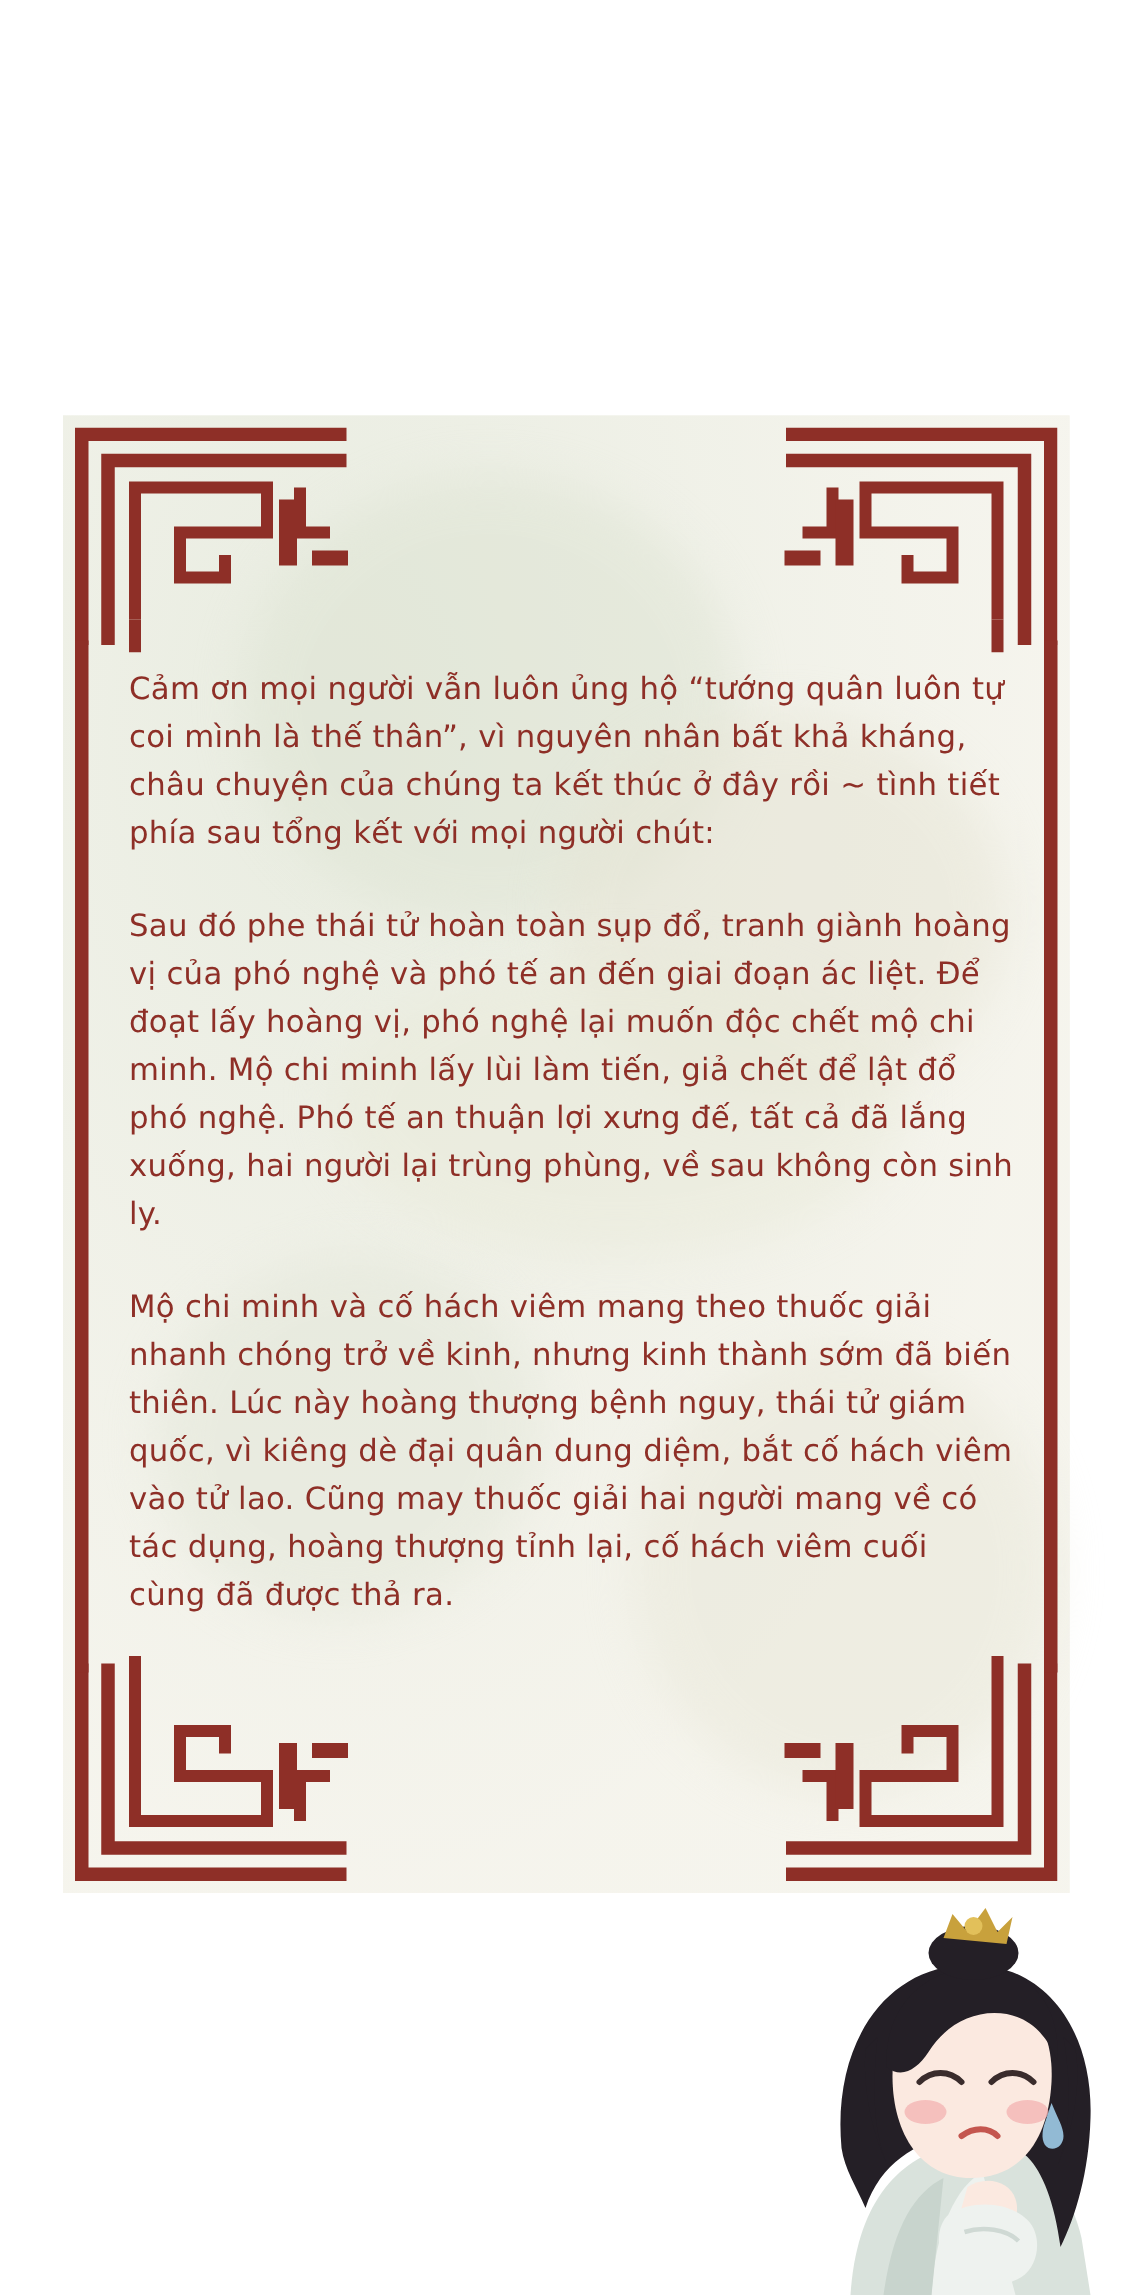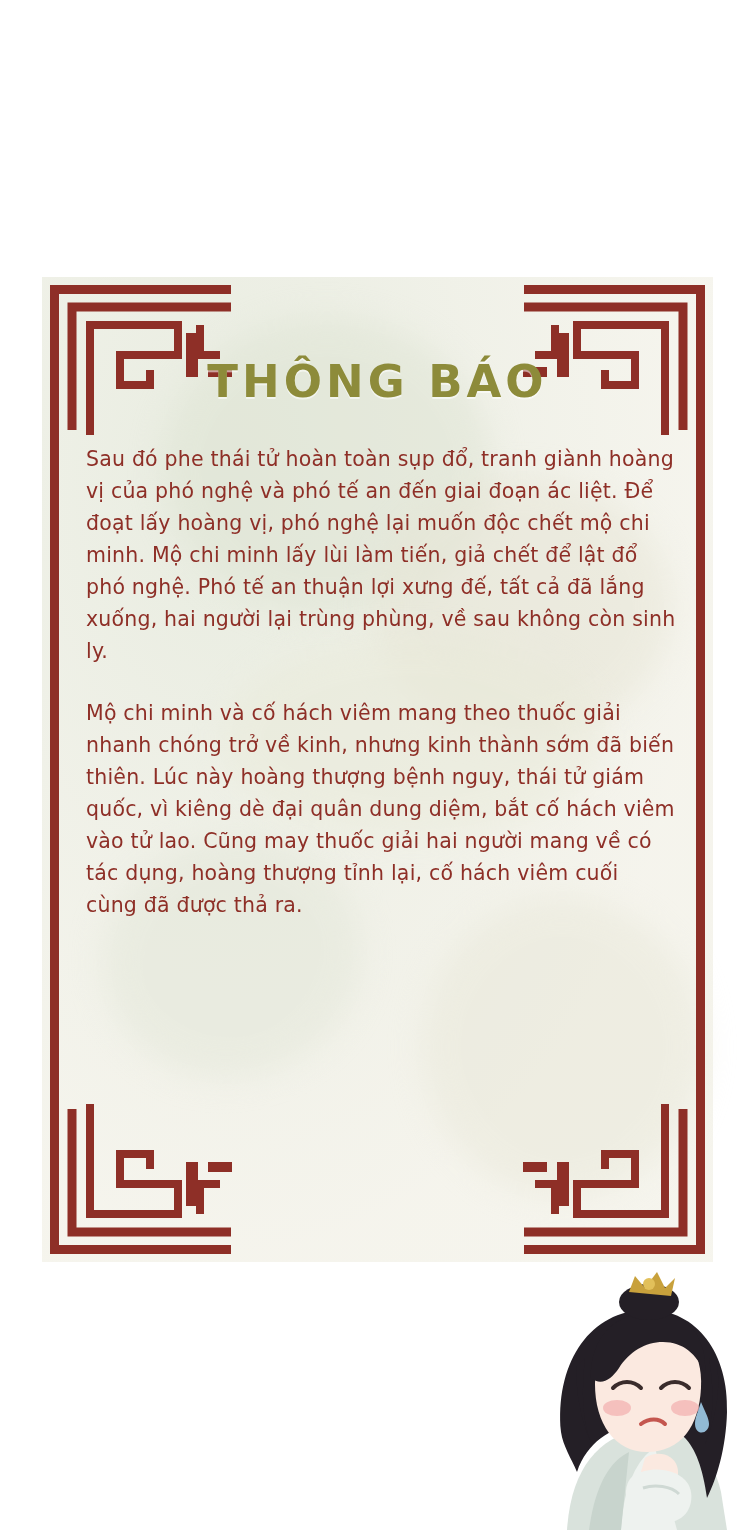--- a/index.html
+++ b/index.html
@@ -182,23 +182,23 @@
           <path d="M40 128 L40 150"></path>
         </g>
         <rect x="136" y="48" width="12" height="44" fill="#8e2f27"></rect>
         <rect x="158" y="82" width="24" height="10" fill="#8e2f27"></rect>
       </svg>
     </div>
 
     <div class="edge left"></div>
     <div class="edge right"></div>
 
-    <div class="title">THÔNG BÁO</div>
 
     <div class="body-text">
+      <p class="para">Cảm ơn mọi người vẫn luôn ủng hộ “tướng quân luôn tự coi mình là thế thân”, vì nguyên nhân bất khả kháng, châu chuyện của chúng ta kết thúc ở đây rồi ~ tình tiết phía sau tổng kết với mọi người chút:</p>
       <p class="para">Sau đó phe thái tử hoàn toàn sụp đổ, tranh giành hoàng vị của phó nghệ và phó tế an đến giai đoạn ác liệt. Để đoạt lấy hoàng vị, phó nghệ lại muốn độc chết mộ chi minh. Mộ chi minh lấy lùi làm tiến, giả chết để lật đổ phó nghệ. Phó tế an thuận lợi xưng đế, tất cả đã lắng xuống, hai người lại trùng phùng, về sau không còn sinh ly.</p>
       <p class="para">Mộ chi minh và cố hách viêm mang theo thuốc giải nhanh chóng trở về kinh, nhưng kinh thành sớm đã biến thiên. Lúc này hoàng thượng bệnh nguy, thái tử giám quốc, vì kiêng dè đại quân dung diệm, bắt cố hách viêm vào tử lao. Cũng may thuốc giải hai người mang về có tác dụng, hoàng thượng tỉnh lại, cố hách viêm cuối cùng đã được thả ra.</p>
     </div>
 
   </div>
 
   <div class="character">
     <svg width="230" height="268" viewBox="0 0 230 268" xmlns="http://www.w3.org/2000/svg">
 
       <path d="M42 268 C46 206 74 176 112 168 C152 160 186 186 196 230 L202 268 Z" fill="#d9e2dc"></path>

